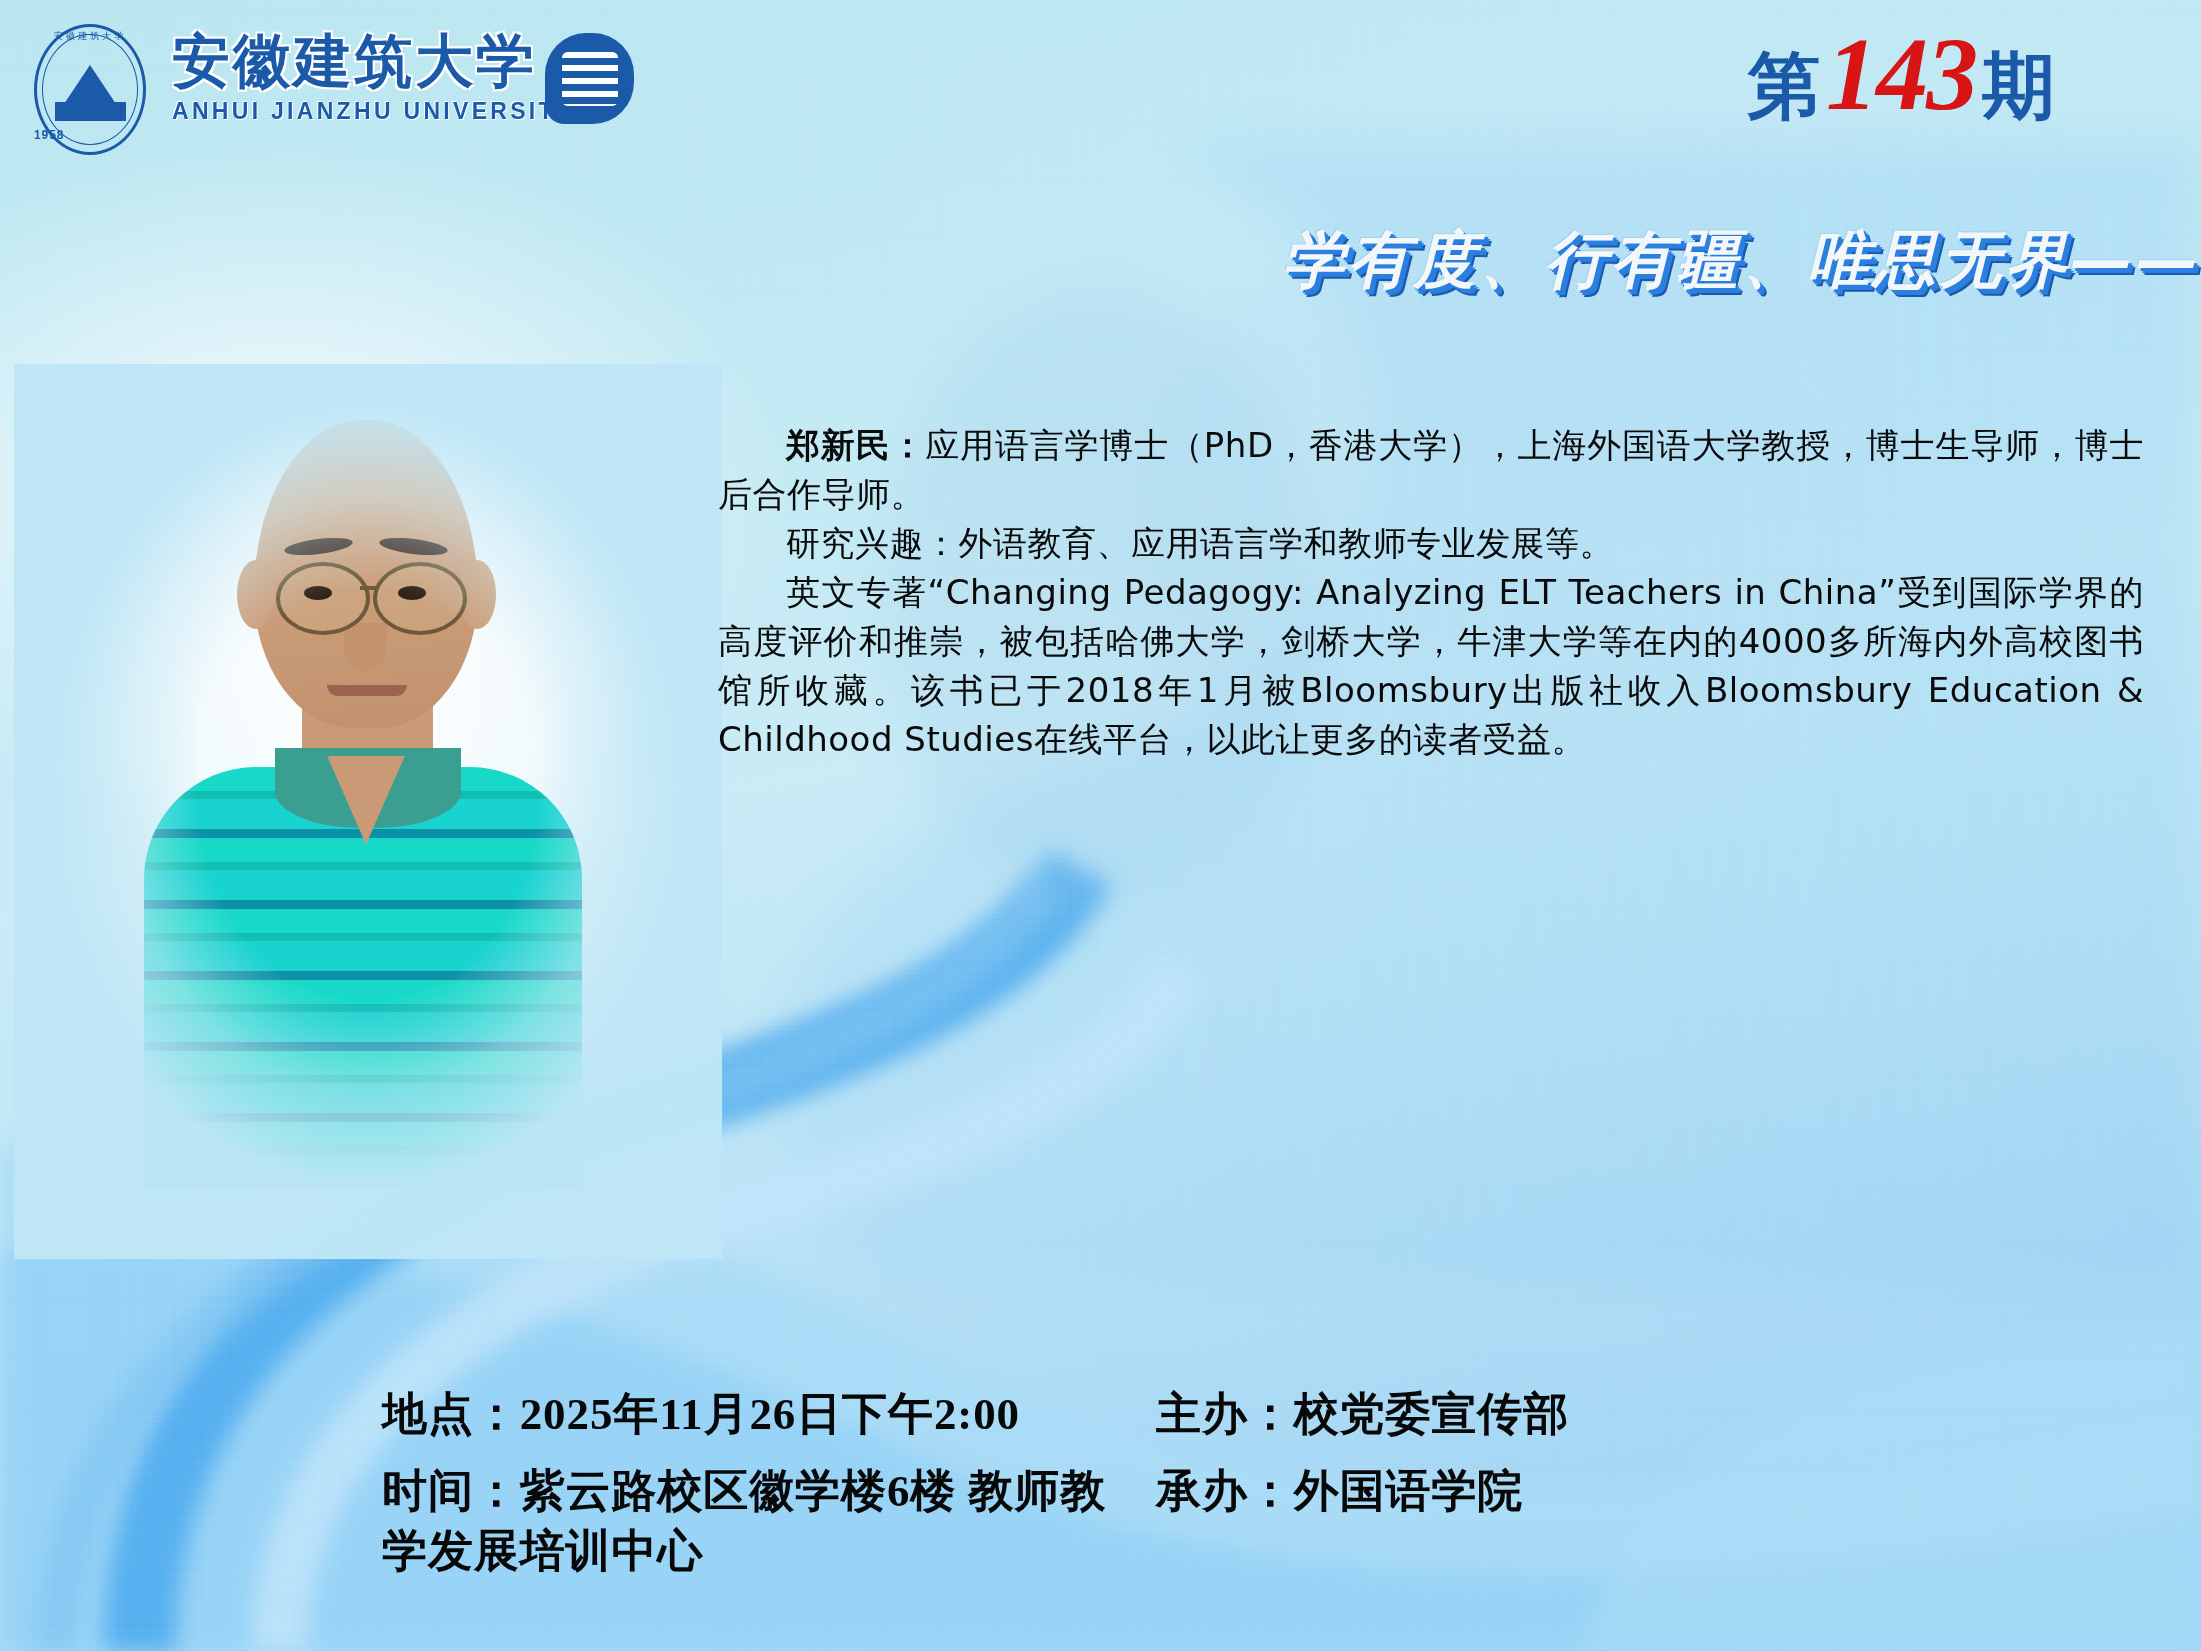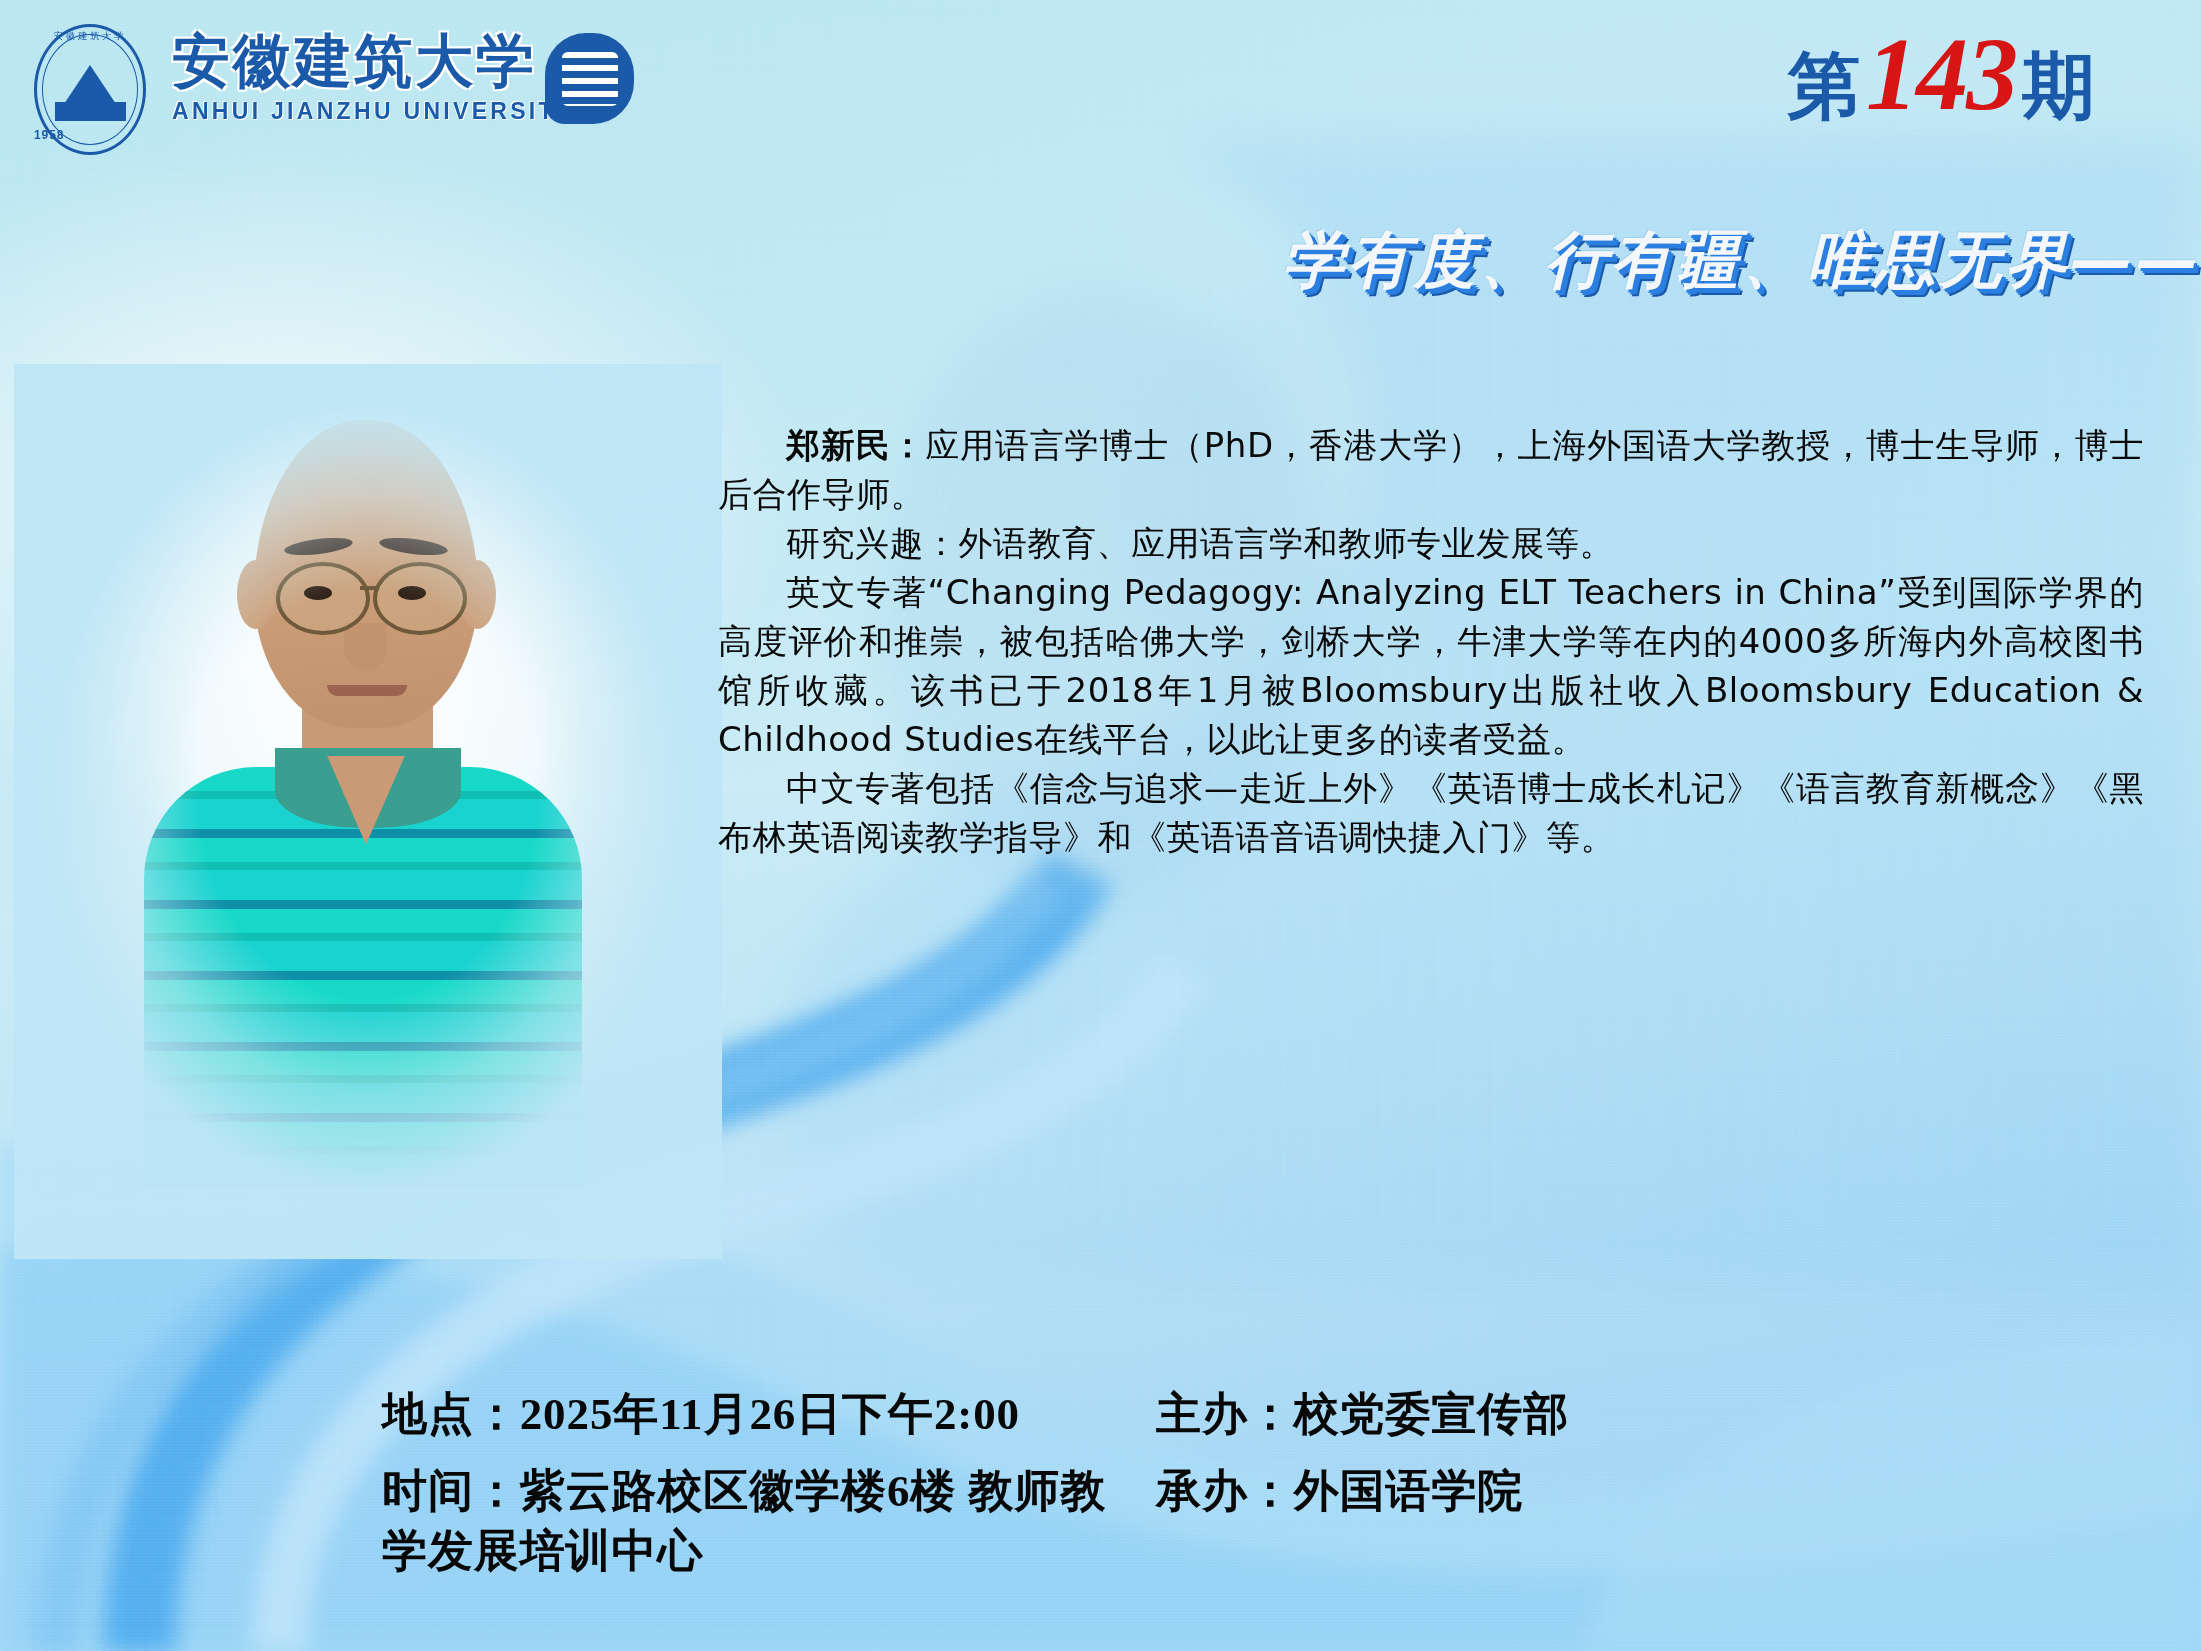--- a/index.html
+++ b/index.html
@@ -18,21 +18,21 @@
 
   
   .bgwaves{position:absolute;inset:0;z-index:0;}
   .noise{position:absolute;inset:0;z-index:3;opacity:.22;
     background-image:
       repeating-linear-gradient(0deg, rgba(255,255,255,.25) 0 0.9px, rgba(0,0,0,0) 0.9px 2.8px),
       repeating-linear-gradient(90deg, rgba(255,255,255,.18) 0 0.9px, rgba(0,0,0,0) 0.9px 2.8px);
     mix-blend-mode:overlay;pointer-events:none;}
 
   
-  .header{position:absolute;left:0;top:0;width:2122px;height:140px;z-index:5;padding-left:40px;}
+  .header{position:absolute;left:0;top:0;width:2122px;height:140px;z-index:5;}
   .logo-seal{position:absolute;left:34px;top:24px;width:112px;height:131px;}
   .seal-ring{position:absolute;inset:0;border:3.7px solid #1b5aa8;border-radius:50%;}
   .seal-ring2{position:absolute;left:8.4px;top:10.3px;right:8.4px;bottom:10.3px;border:1.9px solid #1b5aa8;border-radius:50%;}
   .seal-tri{position:absolute;left:50%;top:41px;width:0;height:0;transform:translateX(-50%);
     border-left:32px solid transparent;border-right:32px solid transparent;border-bottom:48px solid #1b5aa8;}
   .seal-base{position:absolute;left:20.5px;bottom:34px;width:71px;height:18.6px;background:#1b5aa8;}
   .seal-yr{position:absolute;left:0;right:0;bottom:13px;text-align:left;font-size:12px;color:#1b5aa8;font-weight:bold;letter-spacing:0.9px;}
   .seal-top-txt{position:absolute;left:0;right:0;top:5.6px;text-align:center;font-size:9.3px;color:#1b5aa8;letter-spacing:2.8px;}
 
   .uni-name{position:absolute;left:172px;top:32px;}
@@ -210,21 +210,20 @@
       <div class="ph-eye-r"></div>
       <div class="ph-mouth"></div>
     </div>
     <div class="ph-fade"></div>
   </div>
 
   <div class="body-text">
     <p class="indent"><span class="nm">郑新民：</span><span>应用语言学博士（PhD，香港大学），上海外国语大学教授，博士生导师，博士后合作导师。</span></p>
     <p class="indent">研究兴趣：外语教育、应用语言学和教师专业发展等。</p>
     <p class="indent">英文专著“Changing Pedagogy: Analyzing ELT Teachers in China”受到国际学界的高度评价和推崇，被包括哈佛大学，剑桥大学，牛津大学等在内的4000多所海内外高校图书馆所收藏。该书已于2018年1月被Bloomsbury出版社收入Bloomsbury  Education &amp; Childhood Studies在线平台，以此让更多的读者受益。</p>
-    <p class="indent">中文专著包括《信念与追求—走近上外》《英语博士成长札记》《语言教育新概念》《黑布林英语阅读教学指导》和《英语语音语调快捷入门》等。</p>
   </div>
 
   <div class="footer">
     <div class="frow">
       <div class="fleft">
         <span class="flabel">地点：</span><span class="fval">2025年11月26日下午2:00</span>
       </div>
       <div class="fright">
         <span class="flabel">主办：</span><span class="fval">校党委宣传部</span>
       </div>

